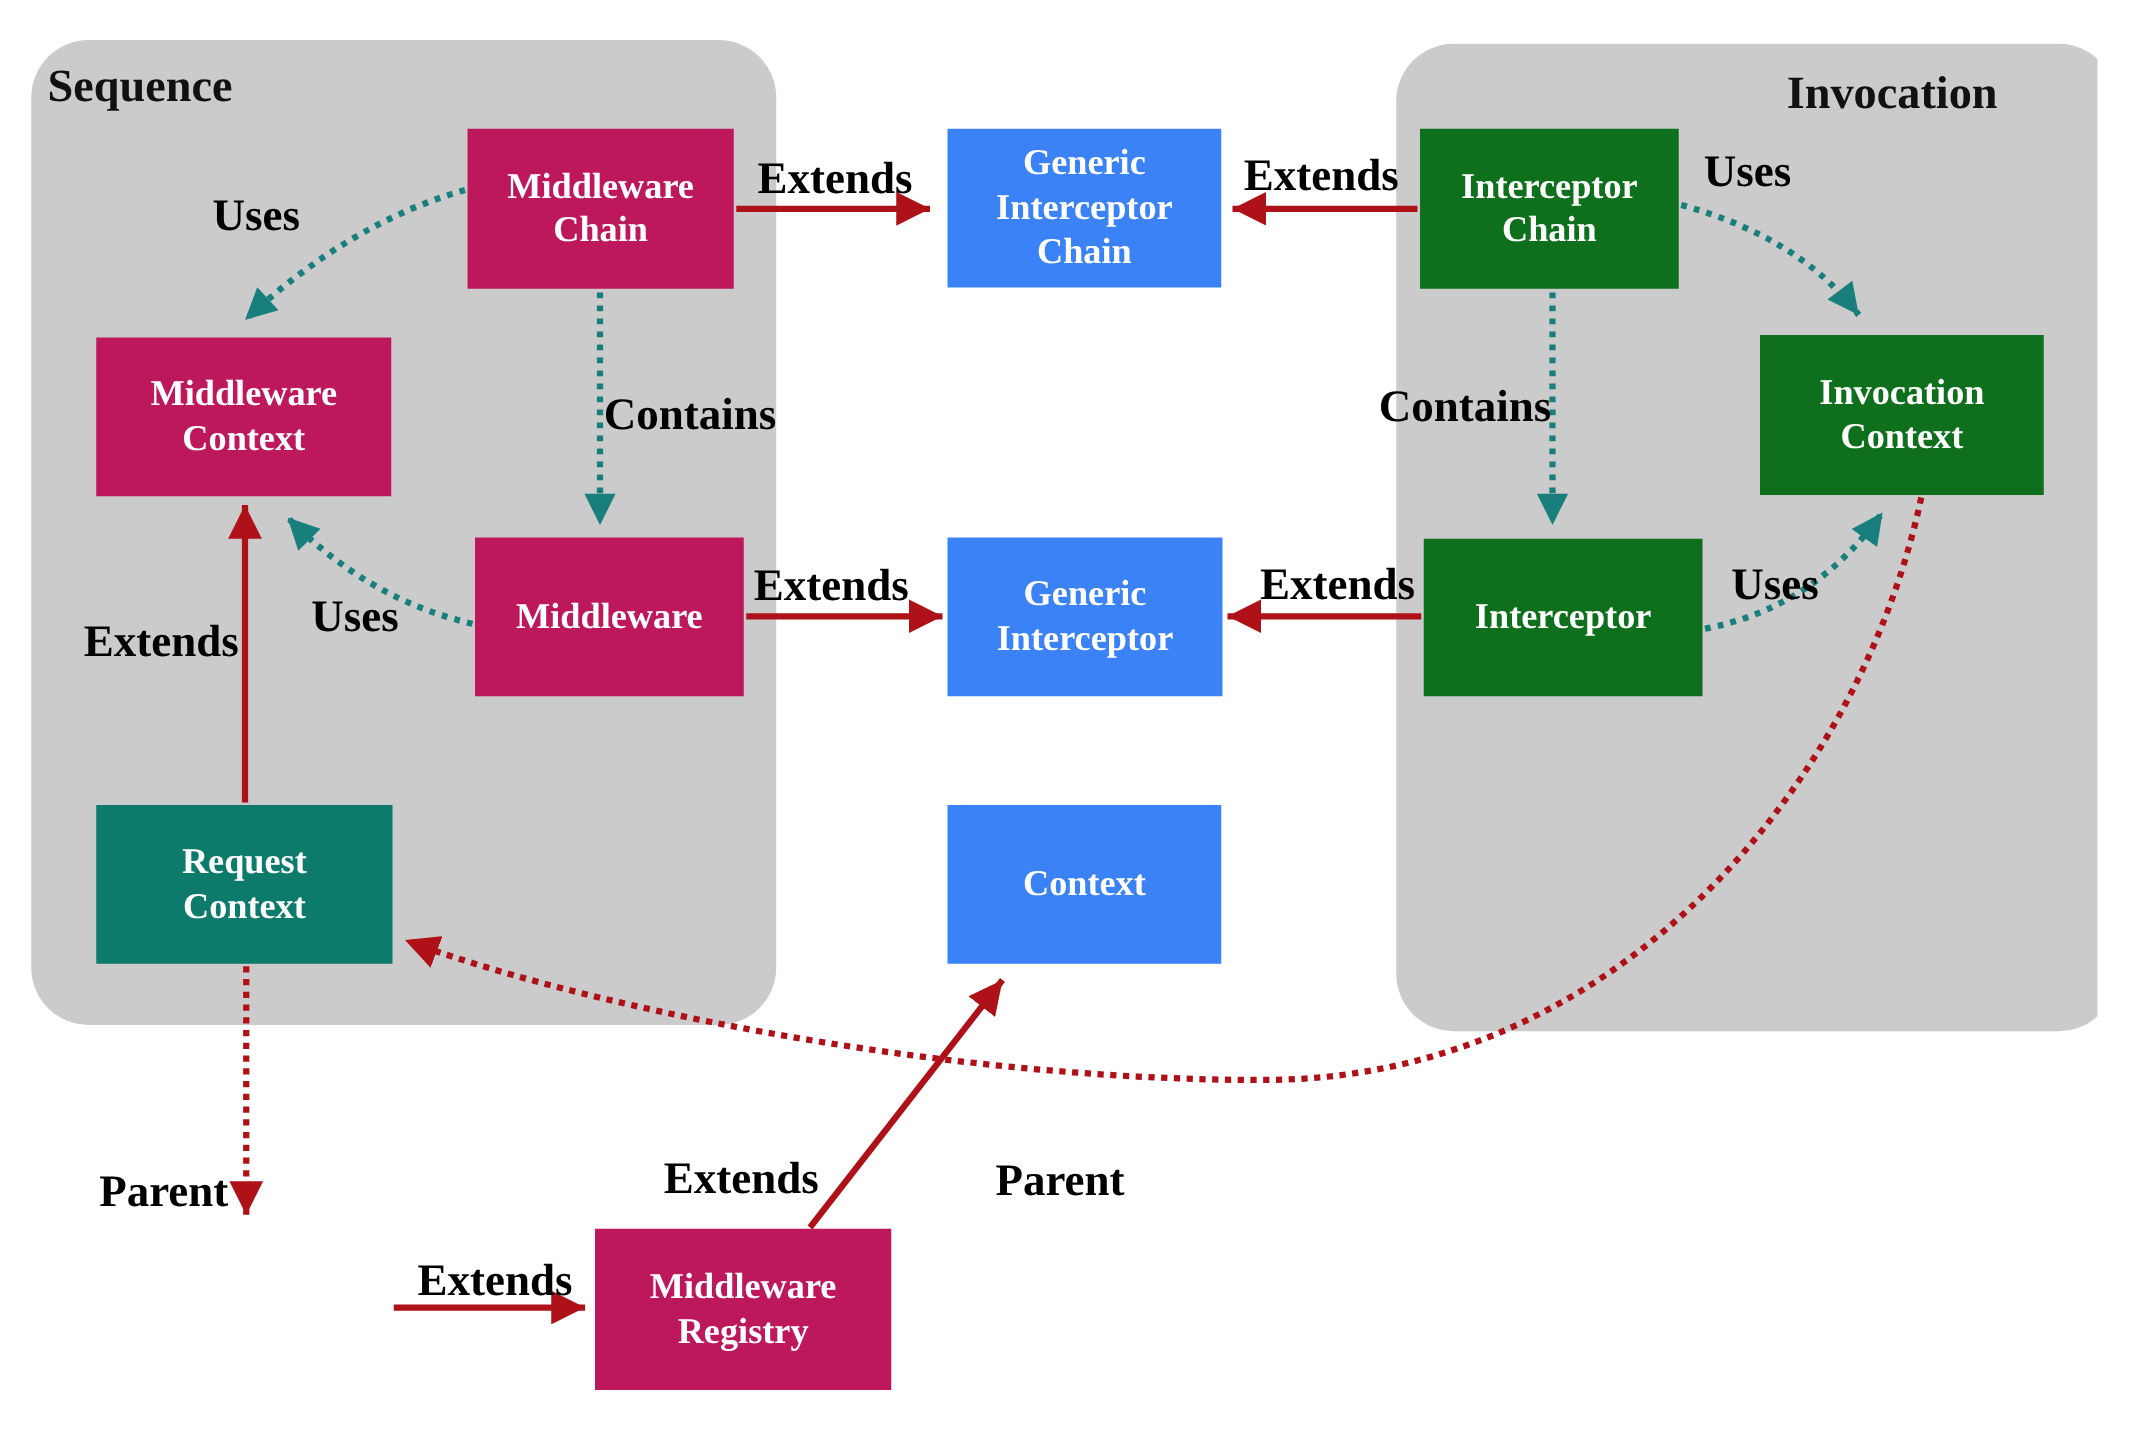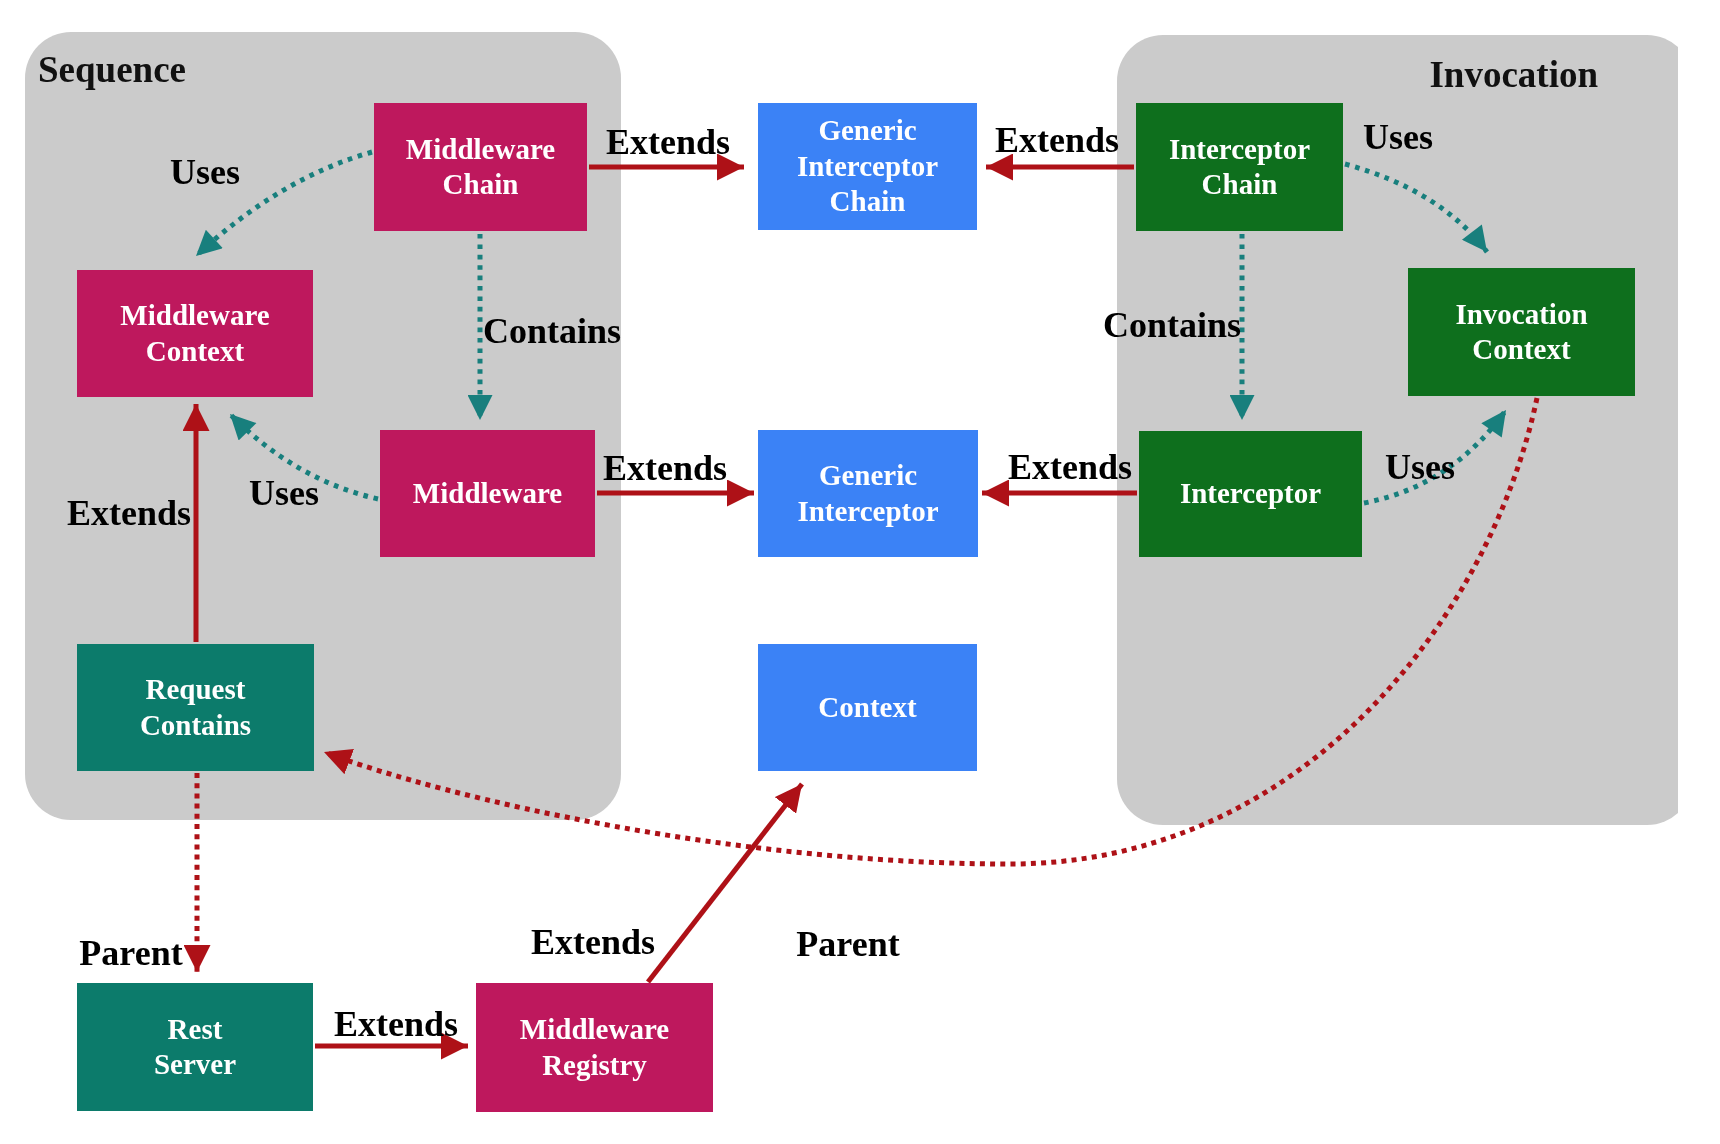--- a/index.html
+++ b/index.html
@@ -88,23 +88,21 @@
     <path d="M1242,234 L1242,420" stroke="#187f7d" stroke-width="5" fill="none" stroke-dasharray="4.6 5.8" marker-end="url(#arr-teal)"></path>
     <path d="M1364,503 Q1452,486 1506,410" stroke="#187f7d" stroke-width="5" fill="none" stroke-dasharray="4.6 5.8" marker-end="url(#arr-teal)"></path>
   </svg>
 
   <div class="node navy" id="n-middleware-chain">Middleware
 Chain</div>
   <div class="node navy" id="n-middleware-context">Middleware
 Context</div>
   <div class="node navy" id="n-middleware">Middleware</div>
   <div class="node teal" id="n-request-context">Request
-Contains</div>
-  <div class="node teal" id="n-rest-server">Rest
-Server</div>
+Context</div>
   <div class="node navy" id="n-middleware-registry">Middleware
 Registry</div>
   <div class="node blue" id="n-generic-interceptor-chain">Generic
 Interceptor
 Chain</div>
   <div class="node blue" id="n-generic-interceptor">Generic
 Interceptor</div>
   <div class="node blue" id="n-context">Context</div>
   <div class="node green" id="n-interceptor-chain">Interceptor
 Chain</div>

